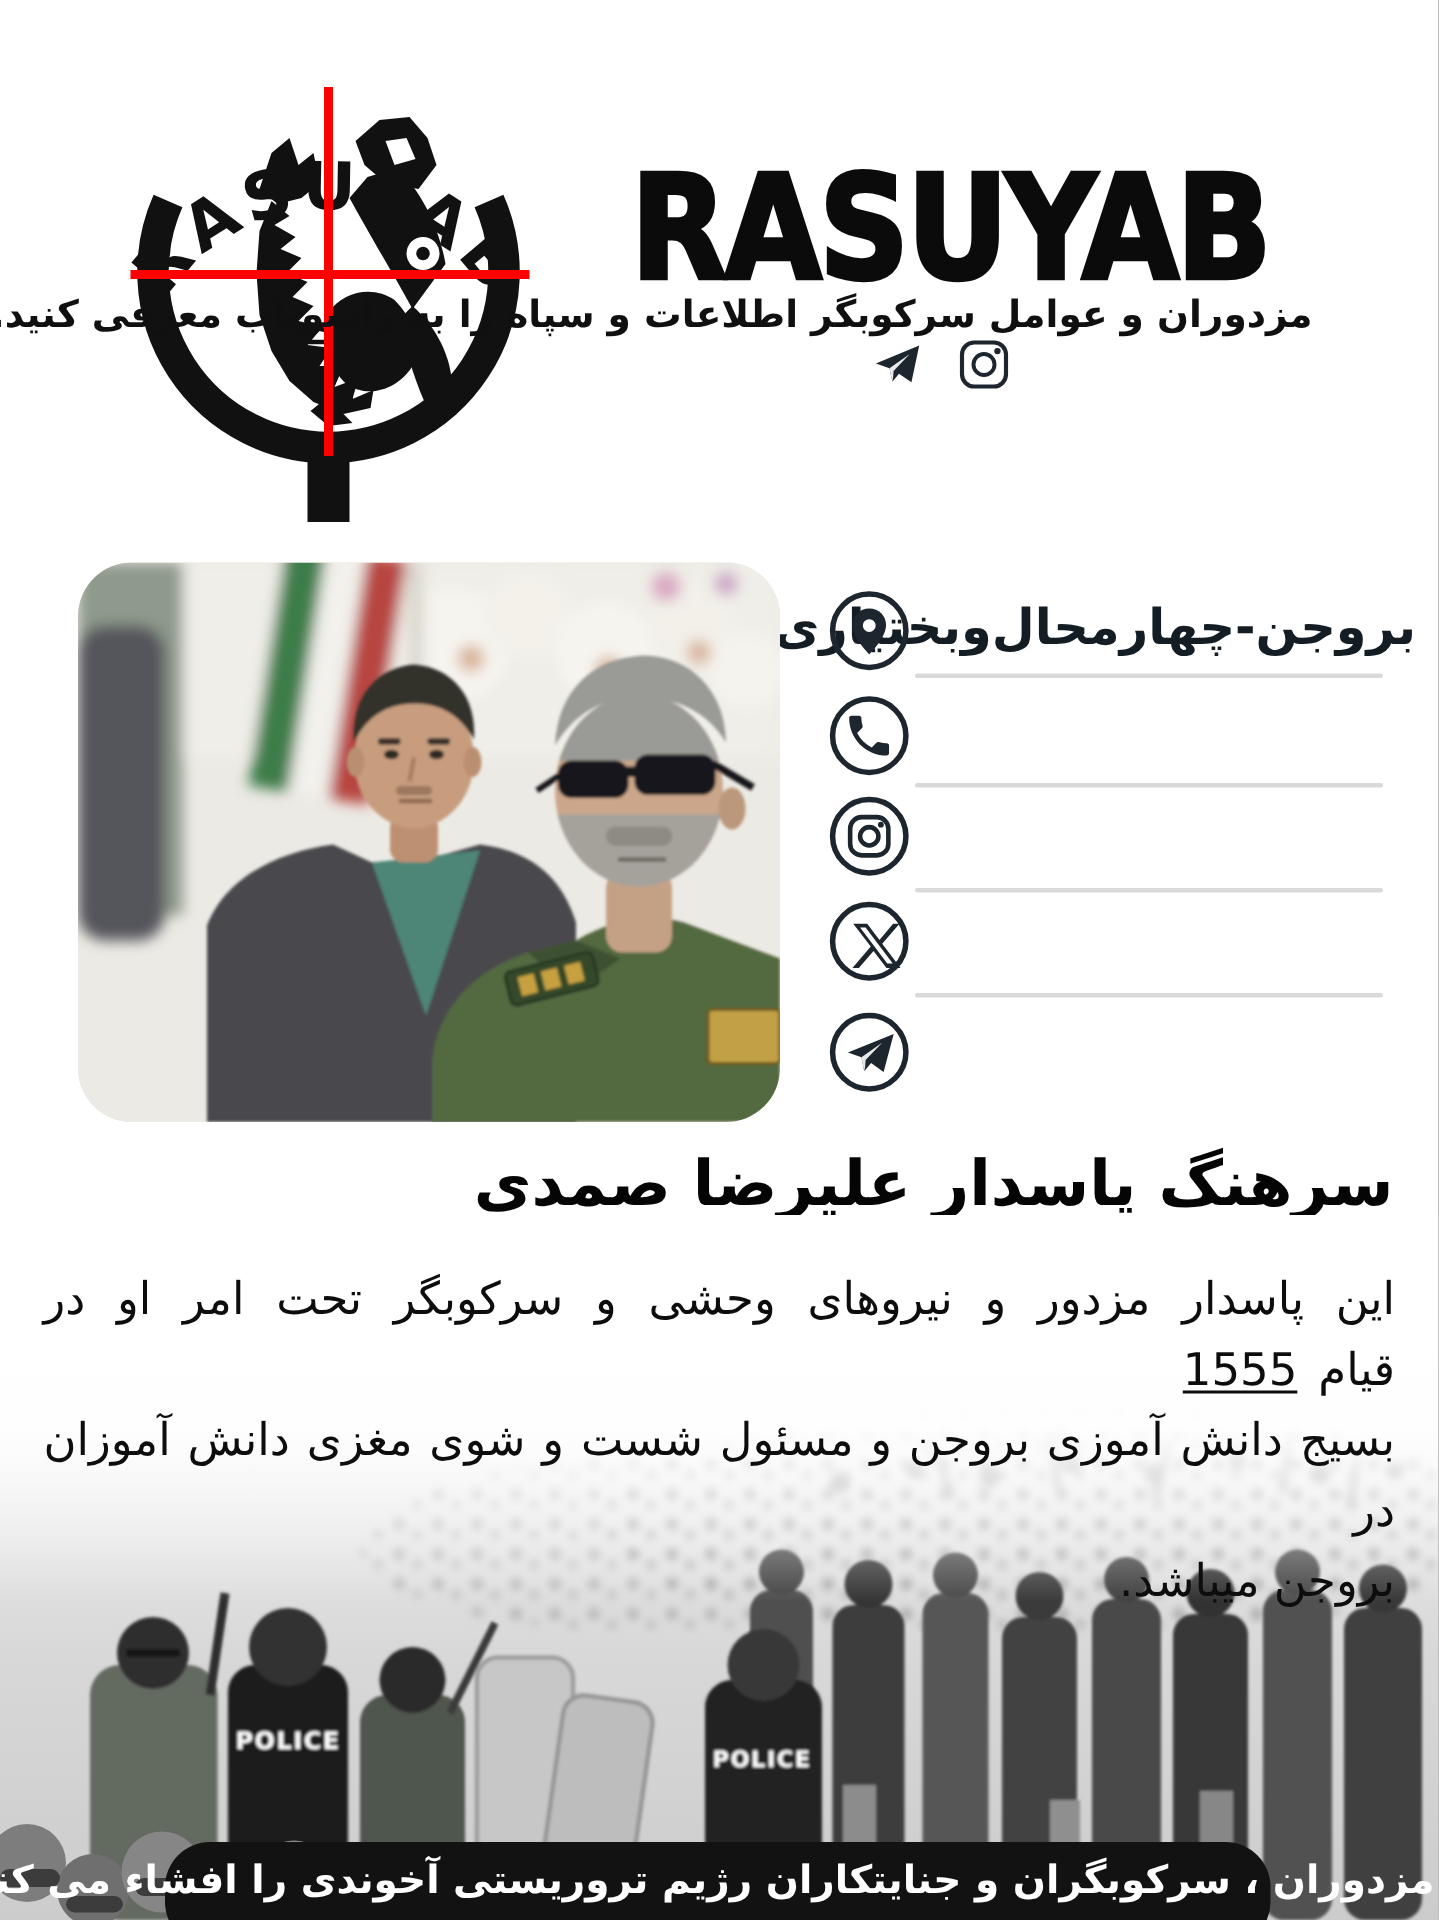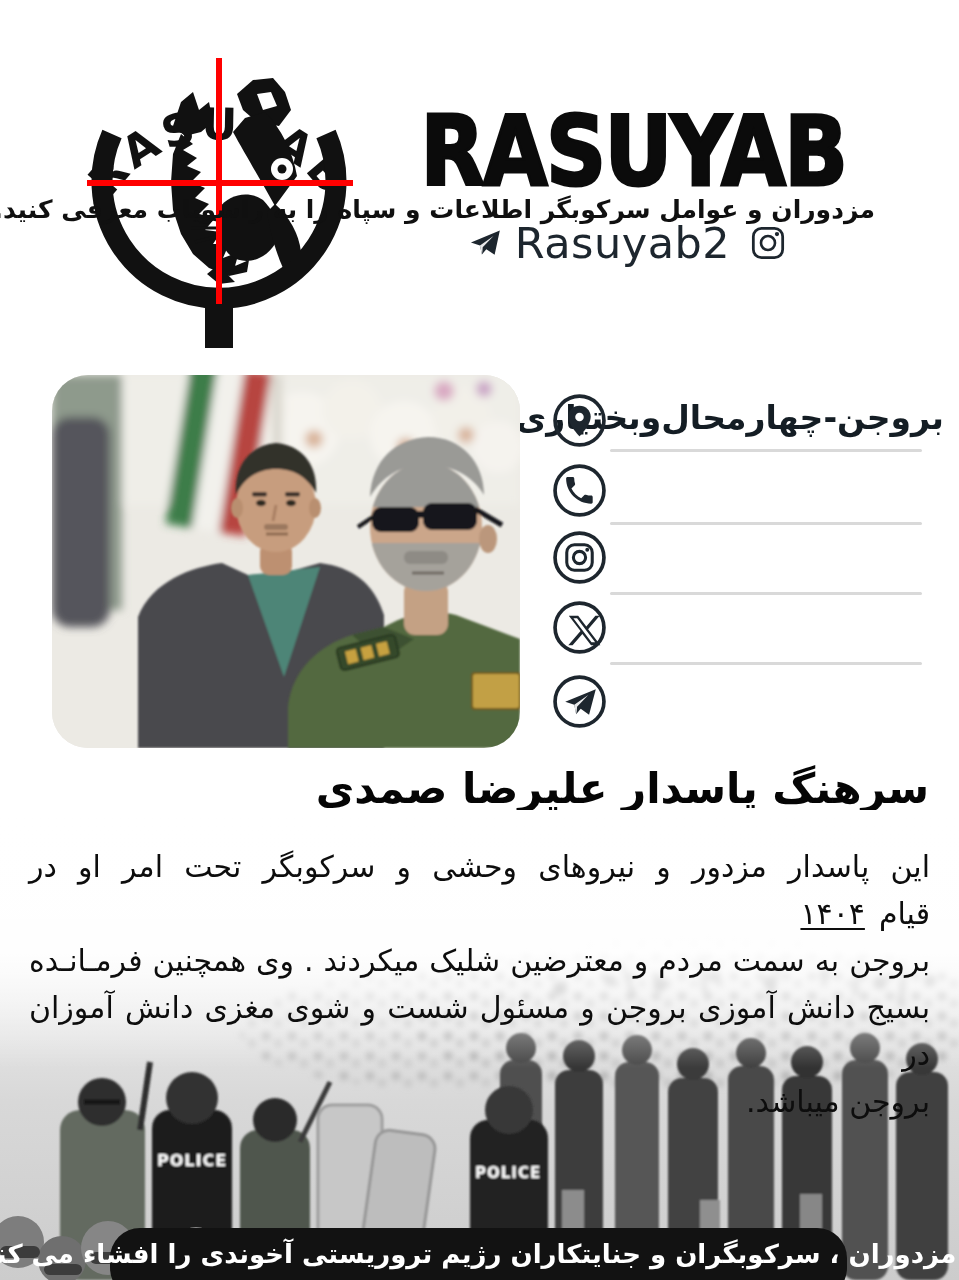--- a/index.html
+++ b/index.html
@@ -106,21 +106,20 @@
   </svg>
 
   <h1 class="abs" id="brand-title" style="margin:0;">RASUYAB</h1>
   <div class="abs rtl" id="brand-subtitle">مزدوران و عوامل سرکوبگر  اطلاعات و سپاه را به راسویاب معرفی کنید.</div>
 
   <div class="abs" id="handles-row">
     <svg class="h-icon" width="40" height="40" viewBox="0 0 54 54">
       <path fill="#1d262e" d="M47 10 L8 26.2 L20.2 30.4 L22.8 42.6 L28.8 35.4 L40 43 Z"></path>
       <path fill="#fff" opacity=".9" d="M20.2 30.4 L38.5 17.5 L23.9 32.8 L23.5 38.6 L22.8 42.6 Z"></path>
     </svg>
-    <span>Rasuyab2</span>
     <svg class="h-icon" width="44" height="44" viewBox="0 0 54 54" style="margin-left:6px;">
       <rect x="9" y="9" width="36" height="36" rx="10" fill="none" stroke="#1d262e" stroke-width="3.4"></rect>
       <circle cx="27" cy="27" r="8.6" fill="none" stroke="#1d262e" stroke-width="3.2"></circle>
       <circle cx="38" cy="16" r="2.6" fill="#1d262e"></circle>
     </svg>
   </div>
 
   <div class="abs" id="photo-card">
     <svg width="468" height="373" viewBox="0 0 468 373">
       <defs>
@@ -239,22 +238,21 @@
 
   <svg class="abs c-icon" style="left:552px;top:674px;" viewBox="0 0 54 54">
     <circle cx="27" cy="27" r="24" fill="none" stroke="#1d262e" stroke-width="3.6"></circle>
     <path fill="#1d262e" d="M43 15 L13 27.2 L21.9 30.3 L23.7 39.5 L28.2 34 L36.4 39.9 Z"></path>
     <path fill="#fff" opacity=".9" d="M21.9 30.3 L35.6 20.6 L24.6 32.1 L24.3 36.6 L23.7 39.5 Z"></path>
   </svg>
 
   <div class="abs rtl" id="profile-name">سرهنگ پاسدار علیرضا صمدی</div>
 
   <div class="abs" id="bio">
-    <div class="bio-line just"><span>این پاسدار مزدور  و نیروهای وحشی و سرکوبگر  تحت امر او در قیام</span><span class="year">۱۴۰۴</span></div>
-    <div class="bio-line just">بروجن  به سمت مردم و معترضین شلیک میکردند . وی همچنین فرمـانـده</div>
+    <div class="bio-line just"><span>این پاسدار مزدور  و نیروهای وحشی و سرکوبگر  تحت امر او در قیام</span><span class="year">1555</span></div>
     <div class="bio-line just">بسیج دانش آموزی بروجن و مسئول شست و شوی مغزی دانش آموزان در</div>
     <div class="bio-line start">بروجن میباشد.</div>
   </div>
 
   <svg class="abs" id="crowd" viewBox="0 0 959 470">
     <defs>
       <linearGradient id="baseG" x1="0" y1="0" x2="0" y2="1">
         <stop offset="0" stop-color="#fdfdfd"></stop>
           <stop offset=".35" stop-color="#ececec"></stop>
         <stop offset=".62" stop-color="#d8d8d8"></stop>

